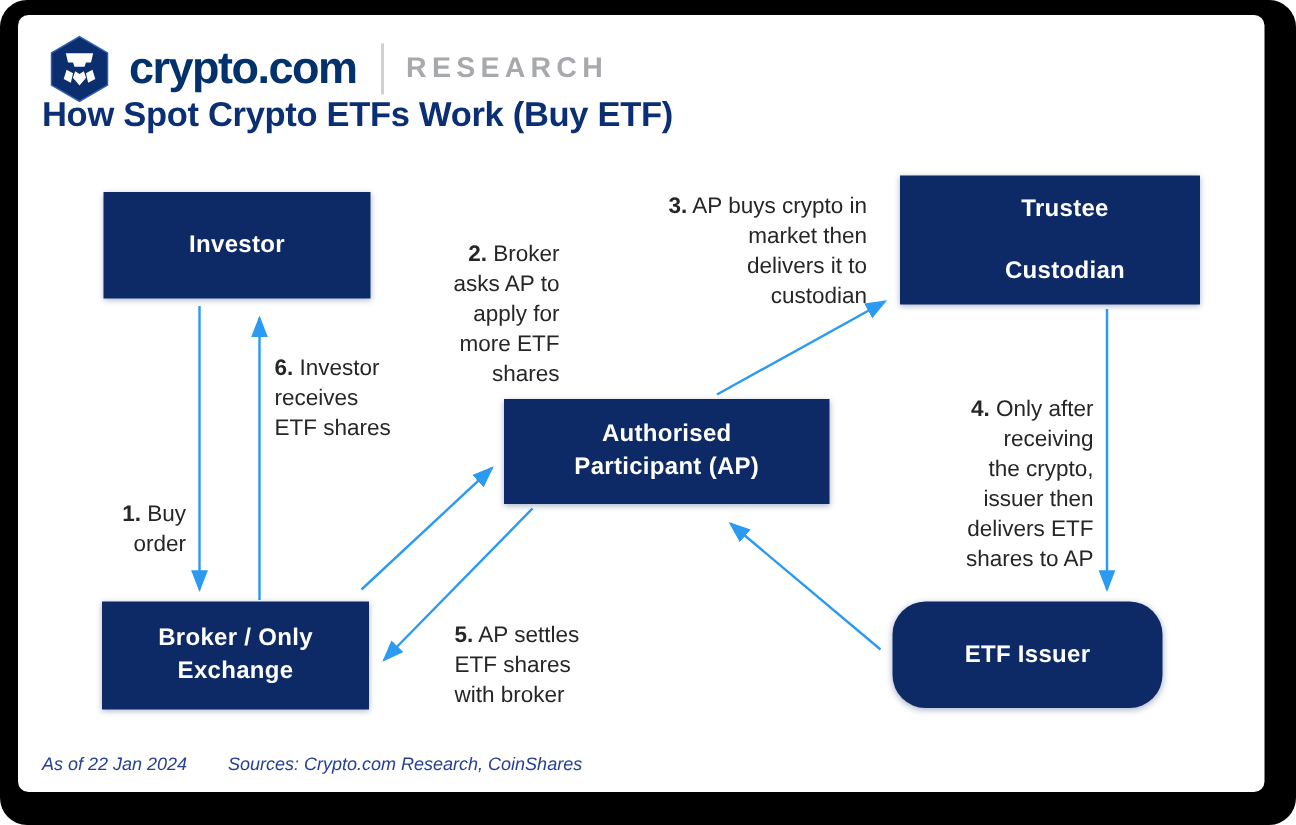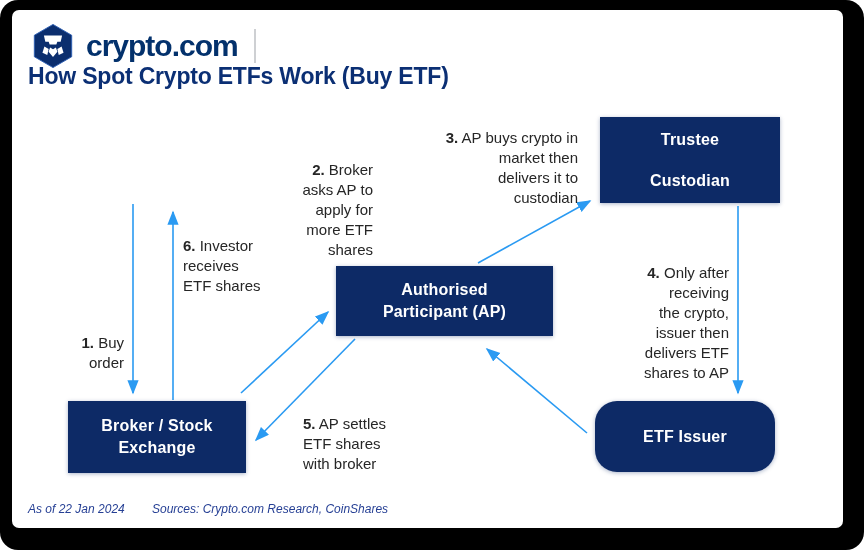--- a/index.html
+++ b/index.html
@@ -47,45 +47,47 @@
   <div class="brand-row">
     <svg width="46" height="46" viewBox="0 0 48 48">
       <polygon points="24,1.5 43.5,12.8 43.5,35.2 24,46.5 4.5,35.2 4.5,12.8" fill="#0b2e6e" stroke="#2e5fb3" stroke-width="1"></polygon>
       <path d="M14.5,13 H33.5 L32,19.5 H28.5 L27.5,22.5 H20.5 L19.5,19.5 H16 Z" fill="#fff"></path>
       <path d="M15,24.5 L19.5,27 L18,33.5 L13,31 Z" fill="#fff"></path>
       <path d="M33,24.5 L28.5,27 L30,33.5 L35,31 Z" fill="#fff"></path>
       <path d="M21,25.5 L24,27.5 L27,25.5 L28.6,30 L24,35.5 L19.4,30 Z" fill="#fff"></path>
     </svg>
     <span class="wordmark">crypto.com</span>
     <span class="hdr-divider"></span>
+    <span class="research">RESEARCH</span>
   </div>
   <div class="page-title">How Spot Crypto ETFs Work (Buy ETF)</div>
 
   <svg class="arrows" width="831" height="518" viewBox="0 0 831 518">
     <defs>
       <marker id="ah" markerWidth="10" markerHeight="8" refX="8" refY="3.5" orient="auto">
         <path class="ah" d="M0,0 L9,3.5 L0,7 Z"></path>
       </marker>
     </defs>
     <line class="fl" x1="121" y1="194" x2="121" y2="383" marker-end="url(#ah)"></line>
     <line class="fl" x1="229" y1="383" x2="316" y2="302" marker-end="url(#ah)"></line>
     <line class="fl" x1="466" y1="253" x2="578" y2="191" marker-end="url(#ah)"></line>
     <line class="fl" x1="726" y1="196" x2="726" y2="383" marker-end="url(#ah)"></line>
     <line class="fl" x1="575" y1="423" x2="475" y2="339" marker-end="url(#ah)"></line>
     <line class="fl" x1="343" y1="329" x2="244" y2="430" marker-end="url(#ah)"></line>
     <line class="fl" x1="161" y1="390" x2="161" y2="202" marker-end="url(#ah)"></line>
   </svg>
 
-  <div class="node node-col" style="left:588px;top:107px;width:180px;height:86px;">
+  <div class="node" style="left:57px;top:118px;width:178px;height:71px;">Investor</div>
+  <div class="node node-col" style="left:588px;top:107px;width:180px;height:86px;padding-left:20px;">
     <span>Trustee</span>
     <span>Custodian</span>
   </div>
   <div class="node" style="left:324px;top:256px;width:217px;height:70px;">Authorised
 Participant (AP)</div>
-  <div class="node" style="left:56px;top:391px;width:178px;height:72px;">Broker / Stock
+  <div class="node" style="left:56px;top:391px;width:178px;height:72px;">Broker / Only
 Exchange</div>
   <div class="node" style="left:583px;top:391px;width:180px;height:71px;border-radius:22px;">ETF Issuer</div>
 
   <div class="step step-r" style="left:32px;top:323px;width:80px;">
     <b class="n">1.</b>
     <span class="t">Buy
 order</span>
   </div>
   <div class="step step-r" style="left:261px;top:150px;width:100px;">
     <b class="n">2.</b>

